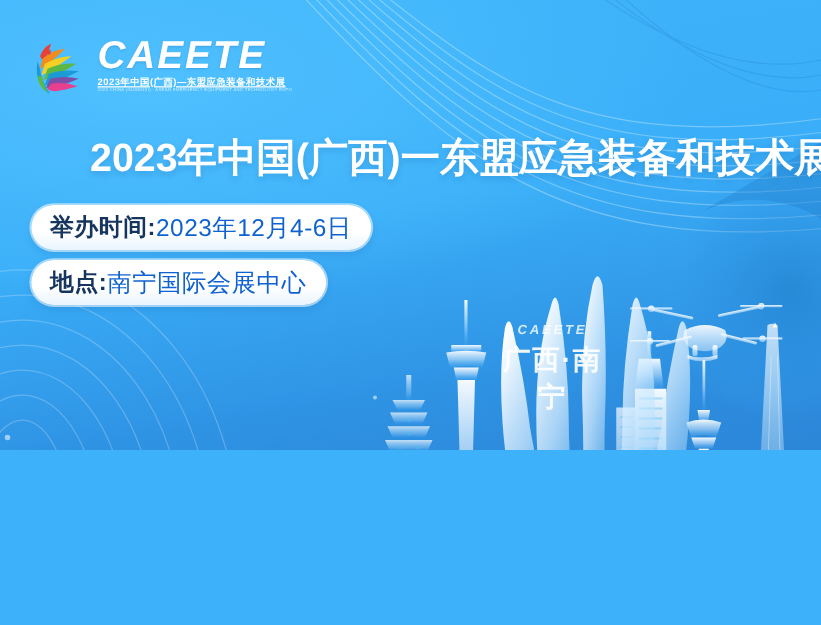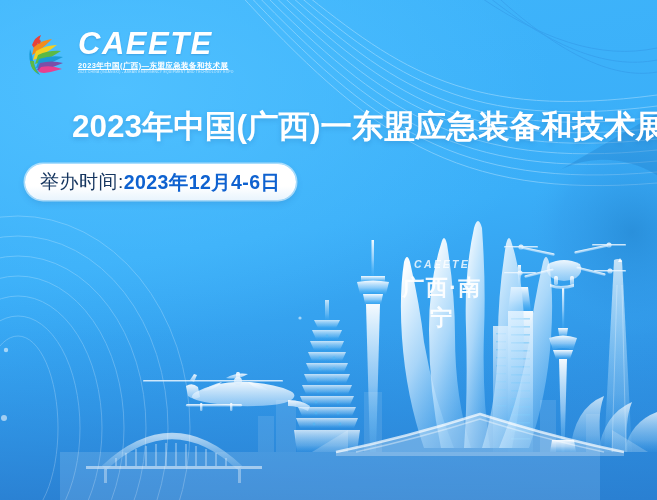--- a/index.html
+++ b/index.html
@@ -3,21 +3,21 @@
 <meta charset="utf-8">
 <style>
   * { margin:0; padding:0; box-sizing:border-box; }
   html,body { width:657px; height:500px; overflow:hidden; }
   body {
     font-family:"Liberation Sans","DejaVu Sans",sans-serif;
     background:#3db2fa;
   }
   #poster {
     position:relative;
-    width:657px; height:500px;
+    width:657px; height:360px;
     overflow:hidden;
     background:
       radial-gradient(120% 90% at 18% 18%, #4fc0ff 0%, rgba(79,192,255,0) 55%),
       linear-gradient(170deg, #3fb5fb 0%, #3aaef8 46%, #2f93e4 78%, #2b84d6 100%);
   }
 
   
   .bg { position:absolute; inset:0; pointer-events:none; }
   .bg svg { position:absolute; inset:0; width:657px; height:500px; display:block; }
 
@@ -60,25 +60,25 @@
     height:36px; padding:0 16px 0 15px;
     display:flex; align-items:center;
     border-radius:18px;
     background:linear-gradient(180deg,#ffffff 0%,#ffffff 62%,#e9f4fd 100%);
     box-shadow:0 0 0 1.5px rgba(255,255,255,.55), 0 3px 7px rgba(25,85,155,.20);
     white-space:nowrap;
   }
   .pill-time { top:164px; }
   .pill-place { top:208px; }
   .p-label {
-    font-size:19px; font-weight:normal; color:#15355f;
+    font-size:19px; font-weight:bold; color:#15355f;
     letter-spacing:.5px;
   }
   .p-value {
-    font-size:19.5px; font-weight:bold; color:#0f62d0;
+    font-size:19.5px; font-weight:normal; color:#0f62d0;
     letter-spacing:.4px;
   }
 
   
   .sky-caption {
     position:absolute; left:392px; top:258px;
     width:100px; text-align:center; pointer-events:none;
   }
   .sky-en {
     font-size:10.5px; font-weight:bold; font-style:italic;
@@ -384,19 +384,23 @@
       <div class="logo-sub2">2023 CHINA (GUANGXI) - ASEAN EMERGENCY EQUIPMENT AND TECHNOLOGY EXPO</div>
     </div>
   </div>
 
   <div class="main-title">2023年中国(广西)一东盟应急装备和技术展</div>
 
   <div class="pill pill-time">
     <span class="p-label">举办时间:</span>
     <span class="p-value">2023年12月4-6日</span>
   </div>
+  <div class="pill pill-place">
+    <span class="p-label">地点:</span>
+    <span class="p-value">南宁国际会展中心</span>
+  </div>
 
   <div class="sky-caption">
     <div class="sky-en">CAEETE</div>
     <div class="sky-cn">广西·南宁</div>
   </div>
 
 </div>
 
 </body></html>

